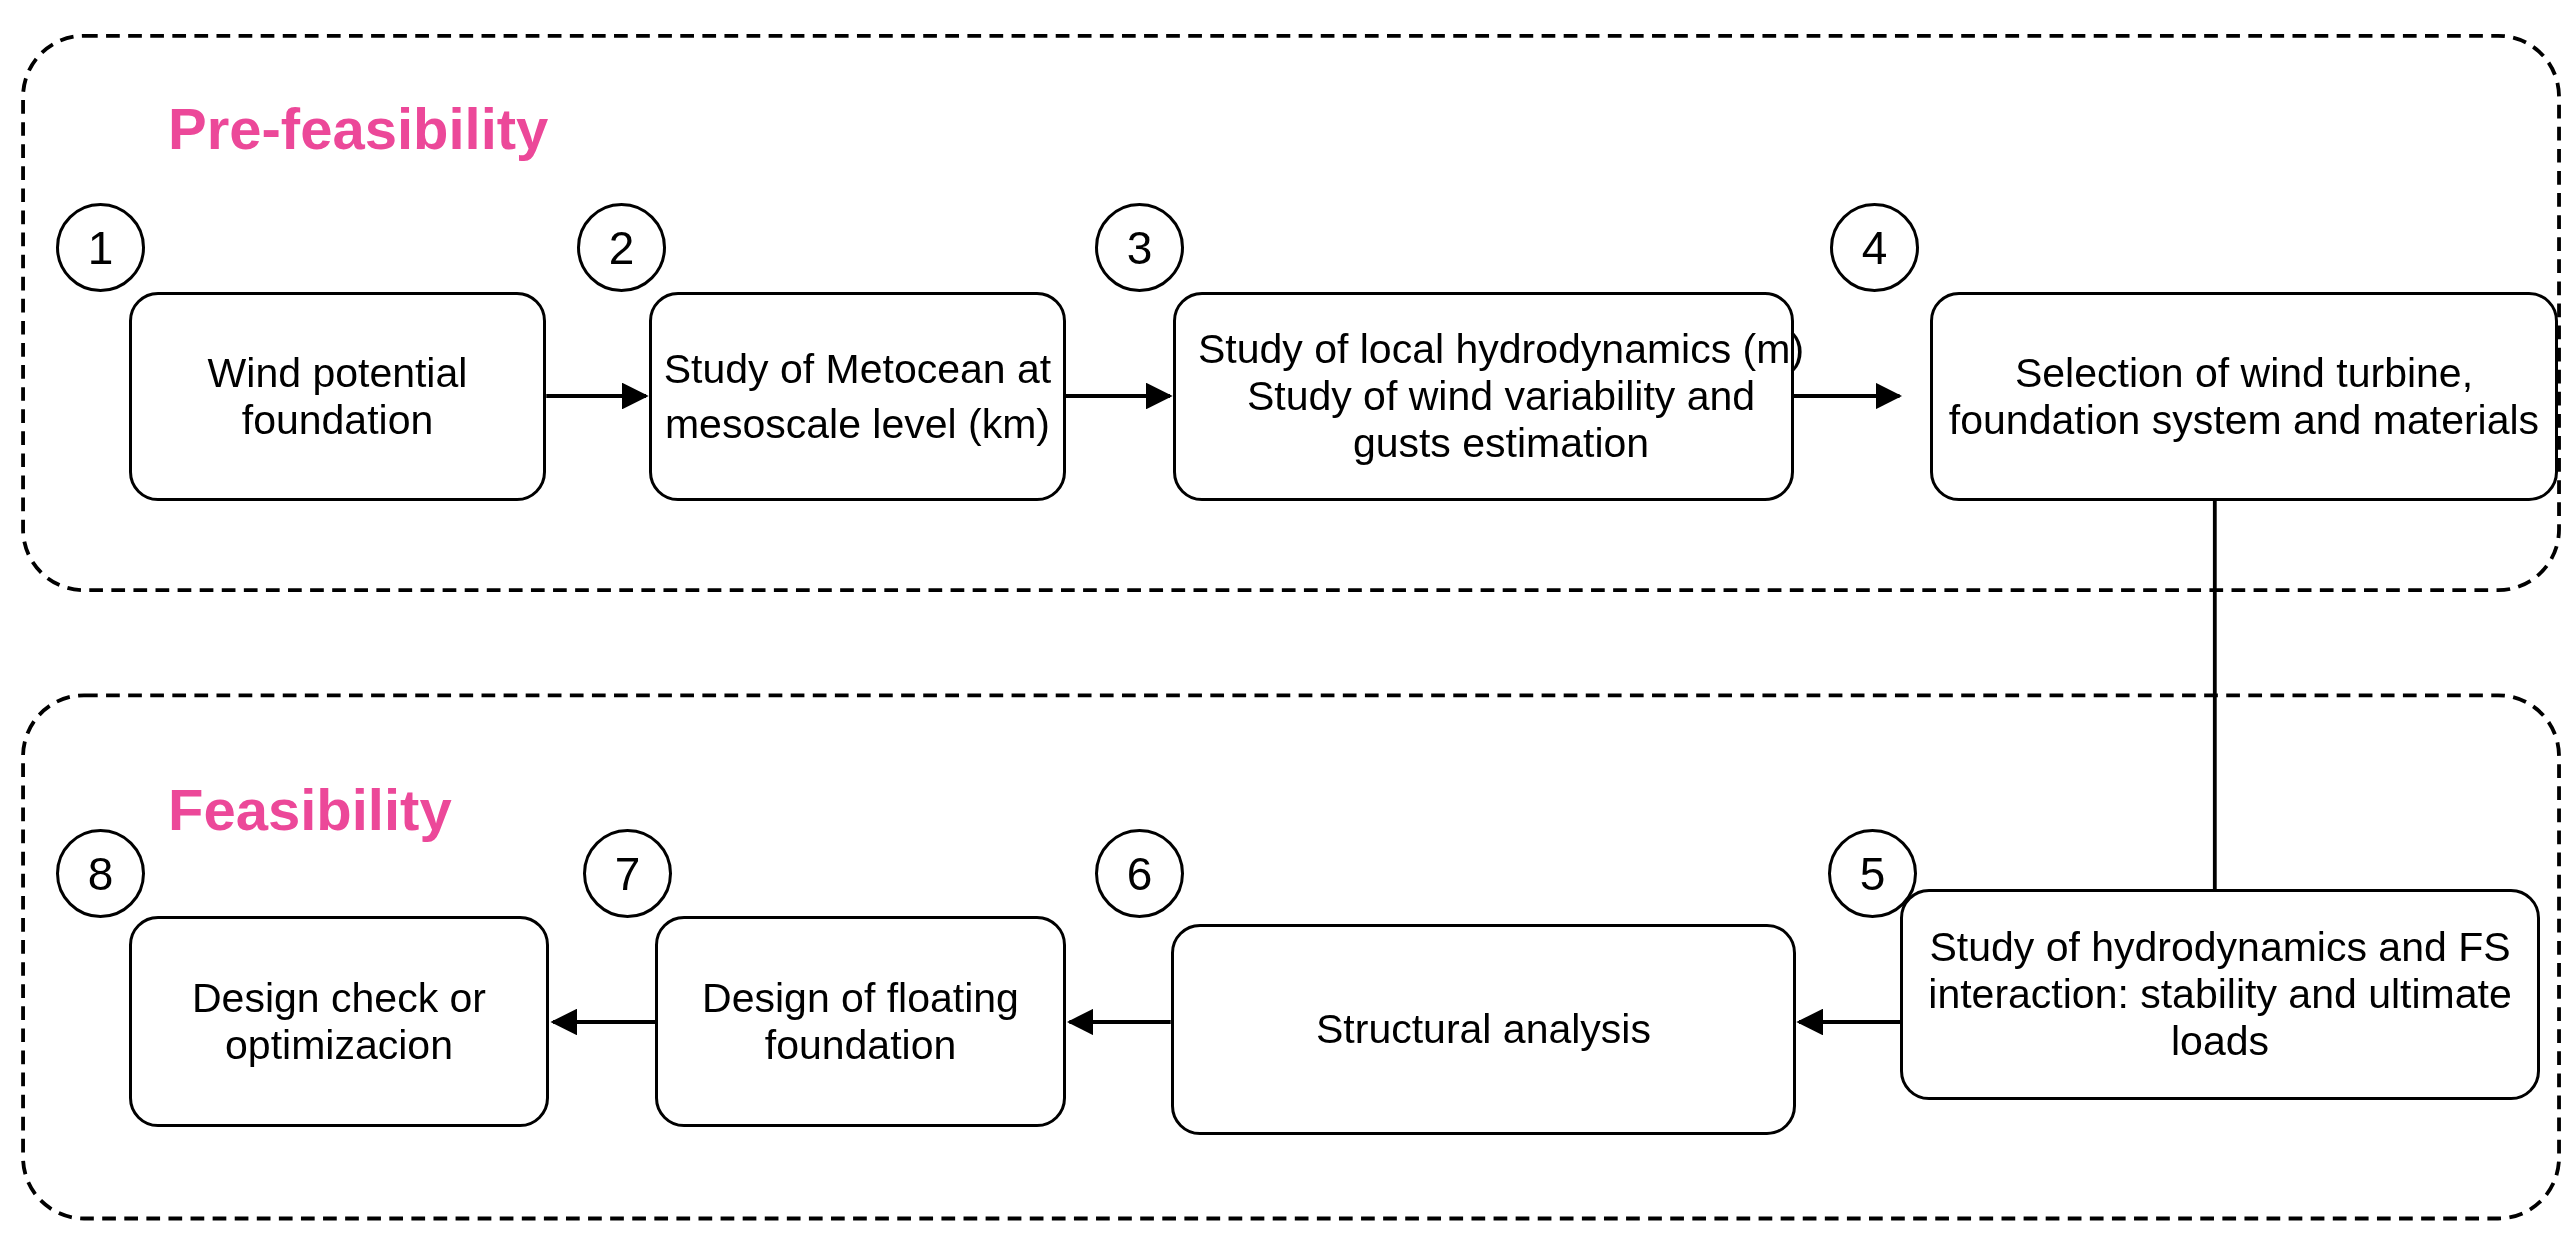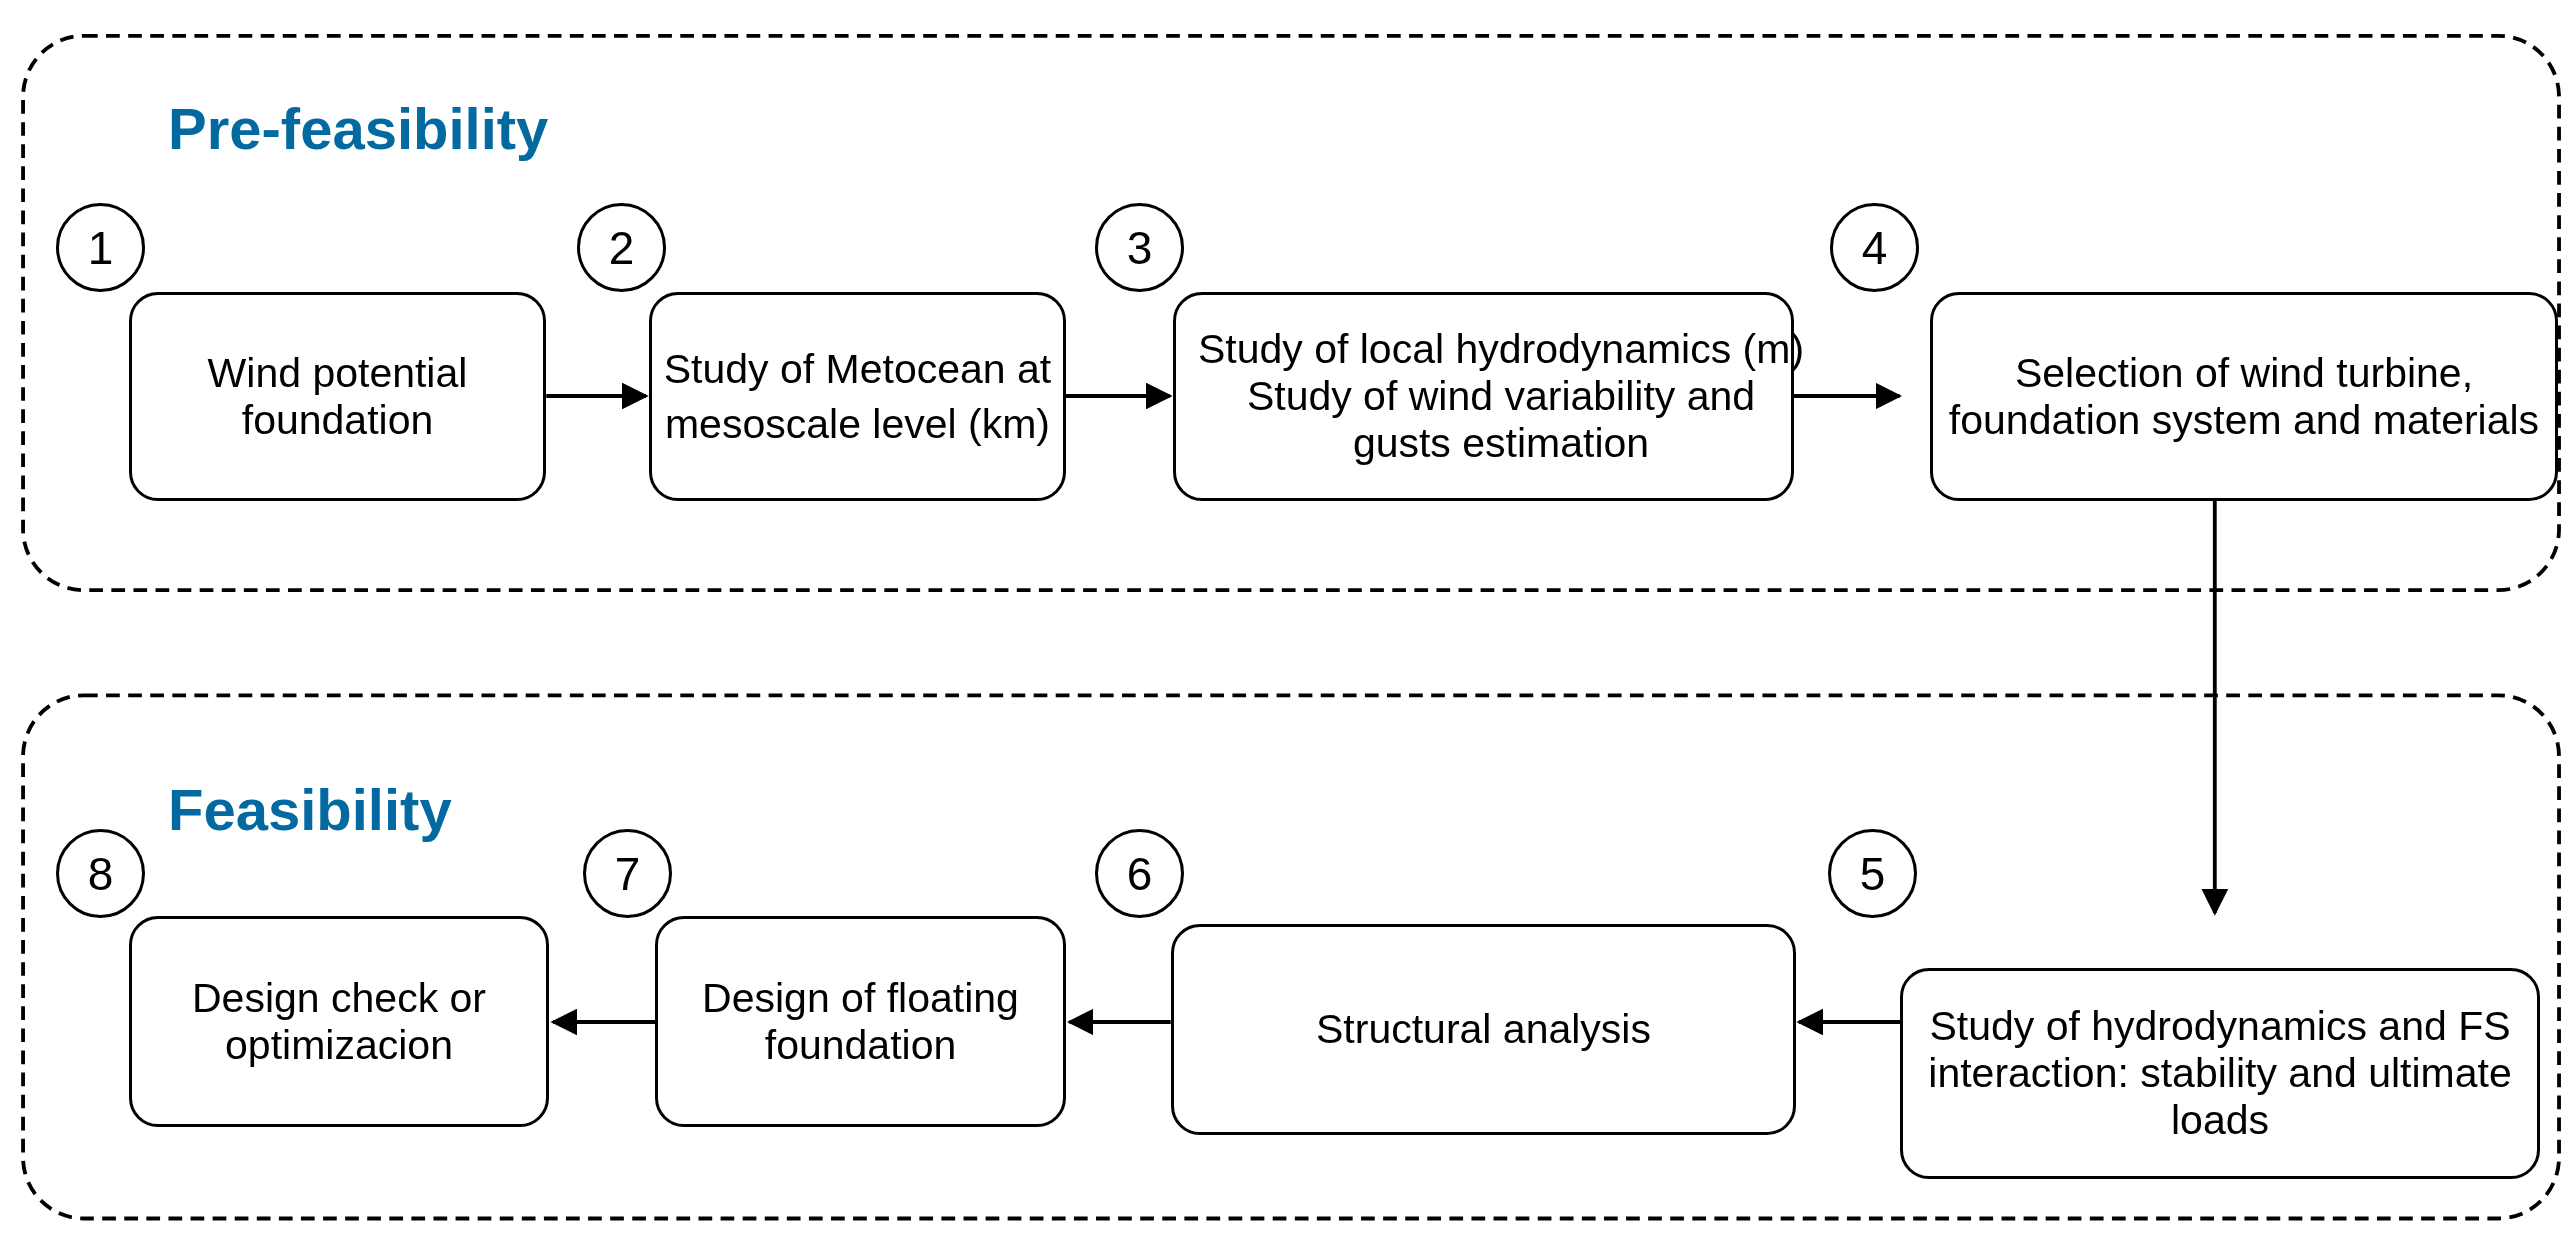--- a/index.html
+++ b/index.html
@@ -12,21 +12,21 @@
     font-family: "Liberation Sans", sans-serif;
     overflow: hidden;
   }
   #wires { position: absolute; left: 0; top: 0; width: 2576px; height: 1236px; }
   .phase-title {
     position: absolute;
     font-weight: 700;
     font-size: 58px;
     line-height: 1.1;
     white-space: nowrap;
-    color: #0369a1;
+    color: #ec4899;
   }
   .step-circle {
     position: absolute;
     box-sizing: border-box;
     width: 89px;
     height: 89px;
     border: 3.8px solid #000000;
     border-radius: 50%;
     background: #ffffff;
     display: flex;
@@ -128,20 +128,20 @@
     <div class="line">Design check or</div>
     <div class="line">optimizacion</div>
   </div>
   <div class="step-box" style="left:655px; top:916px; width:411px; height:211px;">
     <div class="line">Design of floating</div>
     <div class="line">foundation</div>
   </div>
   <div class="step-box" style="left:1171px; top:916px; width:625px; height:211px;margin-top:8px;">
     <div class="line">Structural analysis</div>
   </div>
-  <div class="step-box" style="left:1900px; top:968px; width:640px; height:211px;text-align:center;">
+  <div class="step-box" style="left:1900px; top:889px; width:640px; height:211px;text-align:center;">
     <div class="line">Study of hydrodynamics and FS</div>
     <div class="line">interaction: stability and ultimate</div>
     <div class="line">loads</div>
   </div>
 
 </div>
 
 
 </body></html>

